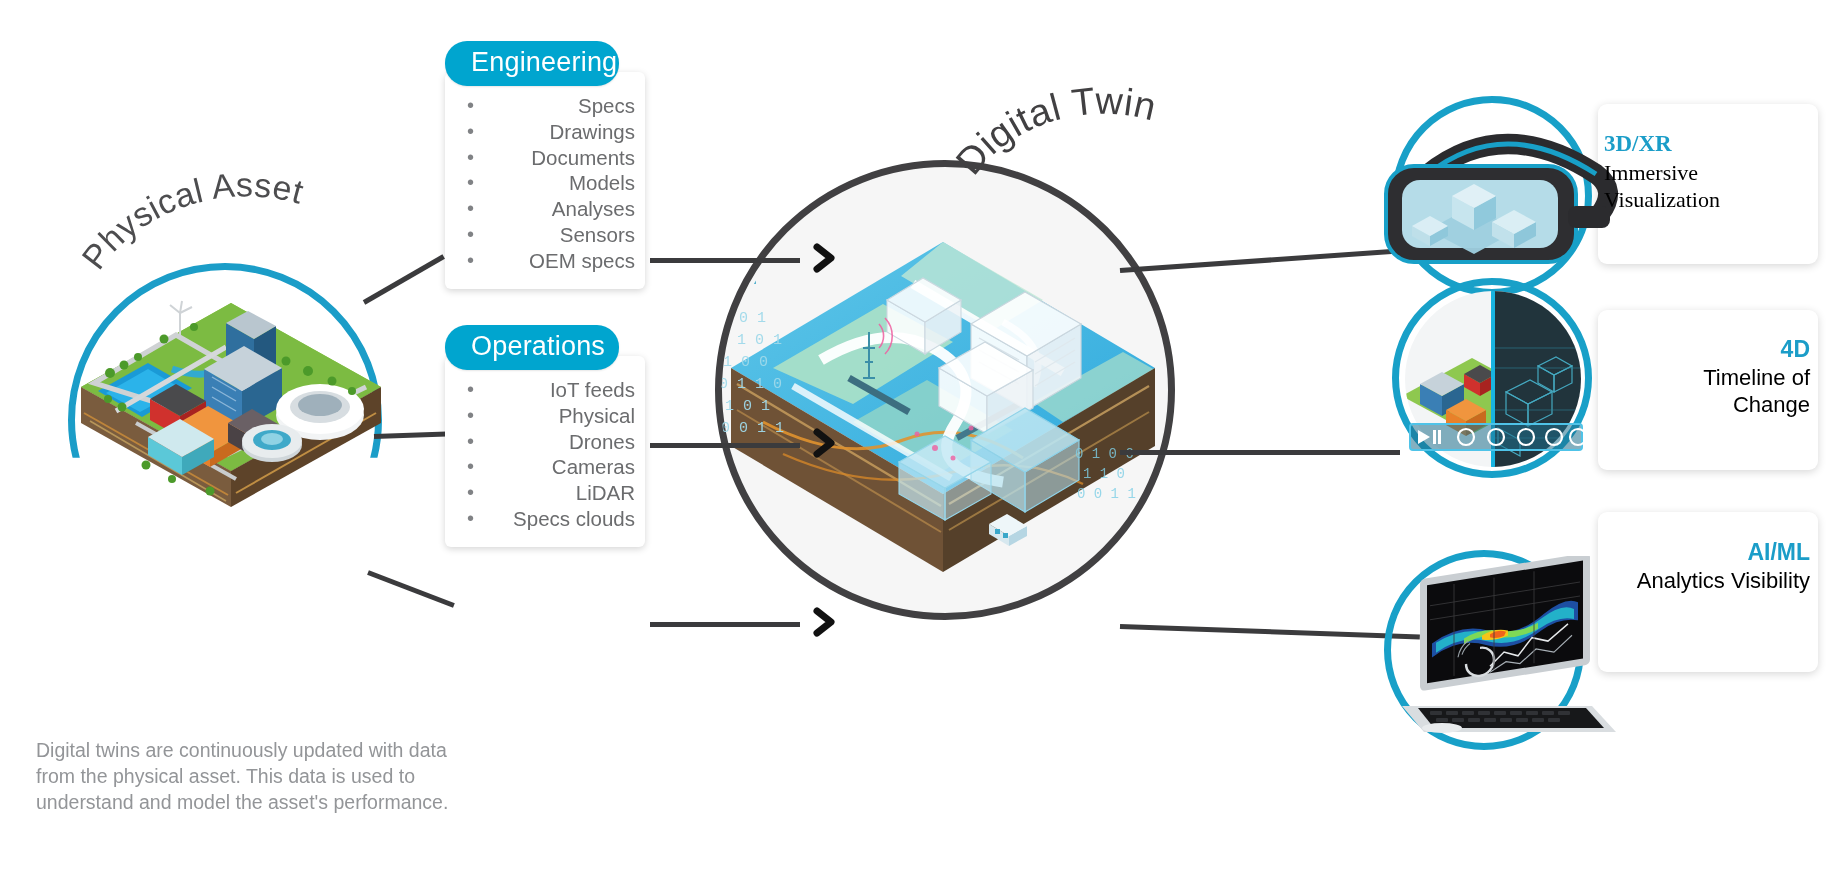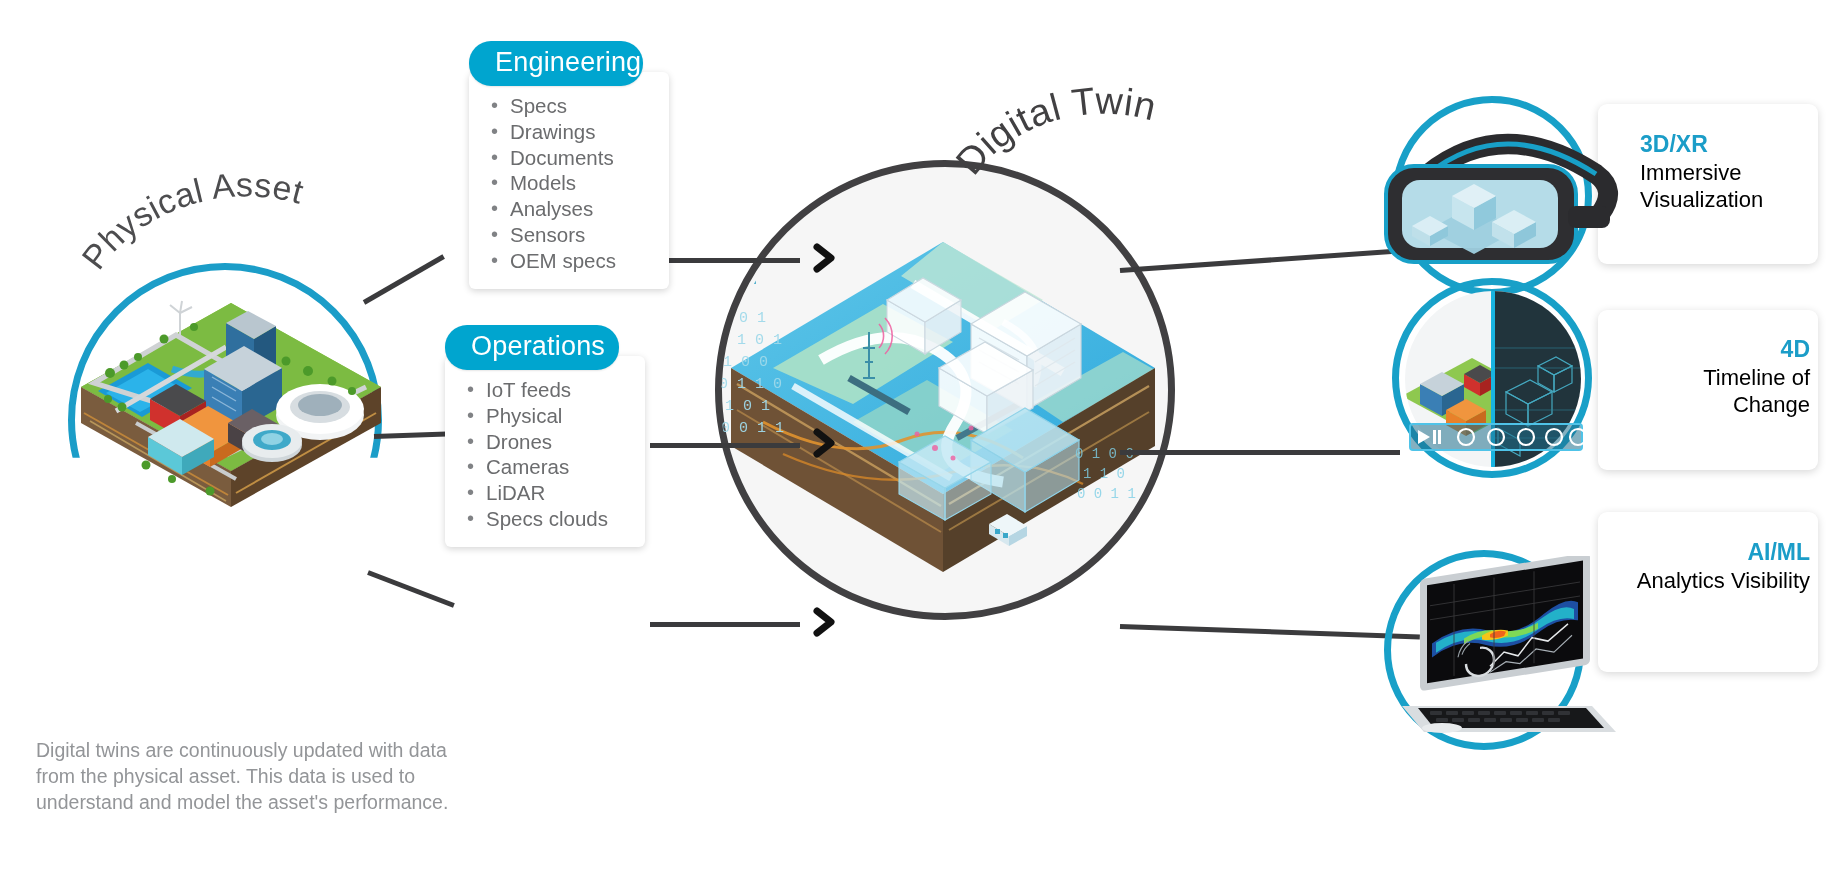--- a/index.html
+++ b/index.html
@@ -30,21 +30,21 @@
   
   .info-card{position:absolute;left:445px;width:200px;}
   .card-head{
     background:#00a5cf;color:#ffffff;border-radius:22px;
     padding:6px 0 8px 26px;font-size:27px;font-weight:400;letter-spacing:.2px;
     position:relative;z-index:3;box-shadow:0 1px 2px rgba(0,0,0,.10);
     width:174px;box-sizing:border-box;
   }
   .card-body{
     background:#ffffff;border-radius:6px;margin-top:-14px;padding:22px 10px 14px 16px;
-    box-shadow:0 2px 7px rgba(0,0,0,.17);position:relative;z-index:2;
+    box-shadow:0 2px 7px rgba(0,0,0,.17);position:relative;z-index:2;text-align:right;
   }
   .card-body ul{list-style:none;margin:0;padding:0;}
   .card-body li{
     position:relative;padding-left:25px;font-size:20.5px;line-height:24.8px;
     color:#6b6c6e;margin-bottom:1px;
   }
   .card-body li::before{
     content:"•";position:absolute;left:6px;top:-1px;color:#808285;font-size:20px;
   }
 
@@ -332,21 +332,21 @@
   <div class="chev" style="left:810px;top:607px;">
     <svg width="30" height="30" viewBox="0 0 30 30">
         <path d="M7 4 L21 15 L7 26" fill="none" stroke="#111111" stroke-width="7" stroke-linecap="round" stroke-linejoin="round"></path>
       </svg>
   </div>
 
   <div class="conn" style="left:1120px;top:268px;width:290px;transform:rotate(-4deg);"></div>
   <div class="conn" style="left:1120px;top:450px;width:280px;"></div>
   <div class="conn" style="left:1120px;top:624px;width:300px;transform:rotate(2deg);"></div>
 
-  <div class="info-card" id="card-engineering" style="top:41px;margin-left:24px;">
+  <div class="info-card" id="card-engineering" style="top:41px;">
     <div class="card-head">Engineering</div>
     <div class="card-body">
       <ul>
         <li>Specs</li>
         <li>Drawings</li>
         <li>Documents</li>
         <li>Models</li>
         <li>Analyses</li>
         <li>Sensors</li>
         <li>OEM specs</li>
@@ -389,21 +389,21 @@
       <path d="M124 104 L146 116 L146 130 L124 118 Z" fill="#c2e2ec"></path>
       <path d="M146 116 L168 104 L168 118 L146 130 Z" fill="#8cc6da"></path>
       <path d="M124 104 L146 116 L168 104 L146 92 Z" fill="#dcf0f5"></path>
       <path d="M44 108 L62 118 L62 128 L44 118 Z" fill="#bfe0ea"></path>
       <path d="M62 118 L80 108 L80 118 L62 128 Z" fill="#8ec7db"></path>
       <path d="M44 108 L62 118 L80 108 L62 98 Z" fill="#ddf0f6"></path>
     </g>
 
     <rect x="200" y="88" width="42" height="22" rx="8" fill="#2b2b2e"></rect>
   </svg>
-  <div class="out-text" style="left:1640px;top:130px;width:170px;">
+  <div class="out-text" style="left:1604px;top:130px;width:170px;font-family:Liberation Serif, serif;">
     <div class="out-title">3D/XR</div>
     <div class="out-sub">Immersive Visualization</div>
   </div>
 
   <div class="out-card" style="left:1598px;top:310px;width:220px;height:160px;"></div>
   <div class="out-ring" style="left:1392px;top:278px;width:200px;height:200px;"></div>
   <svg style="position:absolute;left:1402px;top:288px;width:182px;height:182px;" viewBox="0 0 182 182">
     <defs>
         <clipPath id="clip4d">
           <circle cx="91" cy="91" r="88"></circle>

